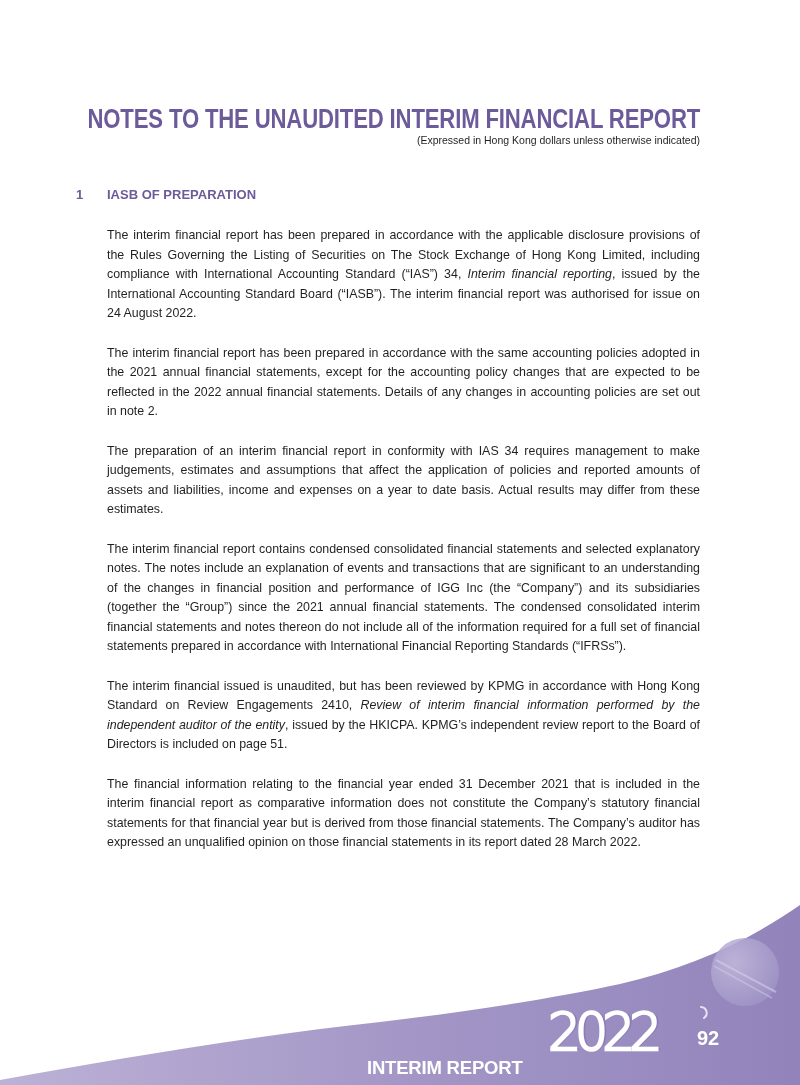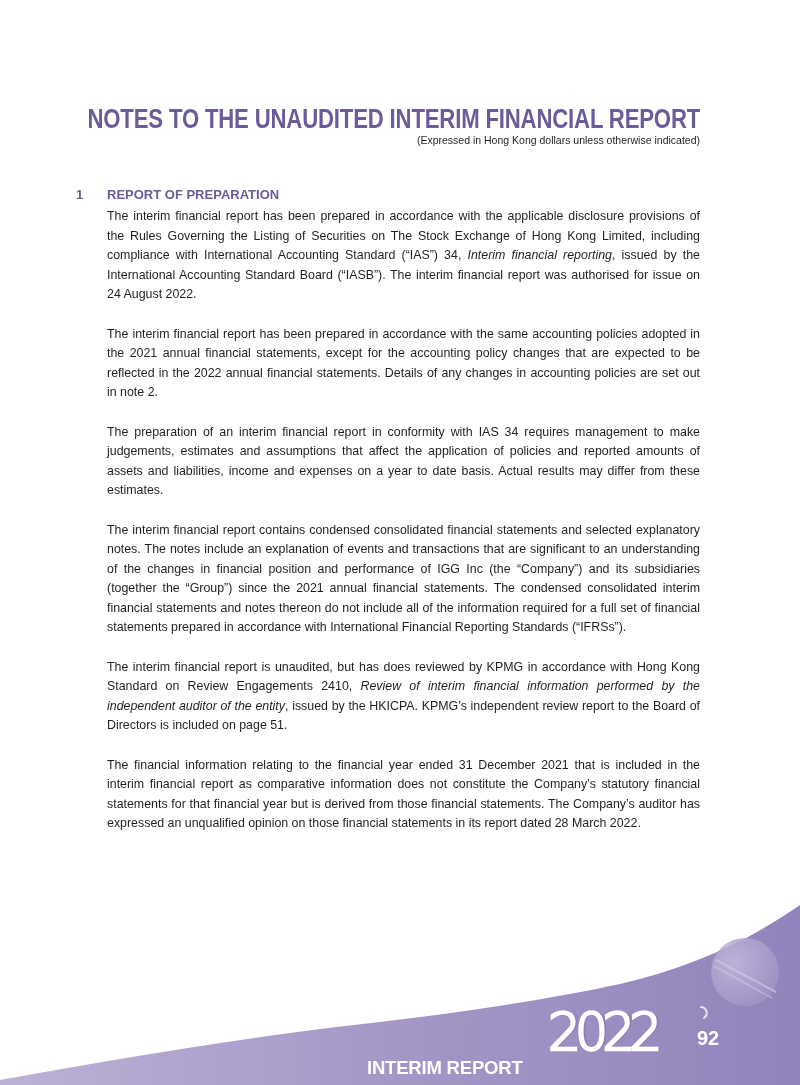--- a/index.html
+++ b/index.html
@@ -50,20 +50,21 @@
       color: #6b5b9a;
       font-weight: bold;
       font-size: 13px;
       height: 20px;
     }
     .section-number {
       width: 31px;
     }
     .section-body {
       margin-left: 31px;
+      margin-top: 19px;
       width: 593px;
     }
     .para {
       font-size: 12.4px;
       line-height: 19.6px;
       text-align: justify;
       margin: 0 0 19.6px 0;
     }
     .para em {
       font-style: italic;
@@ -138,27 +139,27 @@
 </svg>
 
 <div class="page-header">
   <div class="page-title">NOTES TO THE UNAUDITED INTERIM FINANCIAL REPORT</div>
   <div class="page-subtitle">(Expressed in Hong Kong dollars unless otherwise indicated)</div>
 </div>
 
 <div class="section">
   <div class="section-heading">
     <span class="section-number">1</span>
-    <span class="section-title">REPORT OF PREPARATION</span>
+    <span class="section-title">IASB OF PREPARATION</span>
   </div>
   <div class="section-body">
     <p class="para"><span>The interim financial report has been prepared in accordance with the applicable disclosure provisions of the Rules Governing the Listing of Securities on The Stock Exchange of Hong Kong Limited, including compliance with International Accounting Standard (“IAS”) 34, </span><em>Interim financial reporting</em><span>, issued by the International Accounting Standard Board (“IASB”). The interim financial report was authorised for issue on 24 August 2022.</span></p>
     <p class="para">The interim financial report has been prepared in accordance with the same accounting policies adopted in the 2021 annual financial statements, except for the accounting policy changes that are expected to be reflected in the 2022 annual financial statements. Details of any changes in accounting policies are set out in note 2.</p>
     <p class="para">The preparation of an interim financial report in conformity with IAS 34 requires management to make judgements, estimates and assumptions that affect the application of policies and reported amounts of assets and liabilities, income and expenses on a year to date basis. Actual results may differ from these estimates.</p>
     <p class="para">The interim financial report contains condensed consolidated financial statements and selected explanatory notes. The notes include an explanation of events and transactions that are significant to an understanding of the changes in financial position and performance of IGG Inc (the “Company”) and its subsidiaries (together the “Group”) since the 2021 annual financial statements. The condensed consolidated interim financial statements and notes thereon do not include all of the information required for a full set of financial statements prepared in accordance with International Financial Reporting Standards (“IFRSs”).</p>
-    <p class="para"><span>The interim financial report is unaudited, but has does reviewed by KPMG in accordance with Hong Kong Standard on Review Engagements 2410, </span><em>Review of interim financial information performed by the independent auditor of the entity</em><span>, issued by the HKICPA. KPMG’s independent review report to the Board of Directors is included on page 51.</span></p>
+    <p class="para"><span>The interim financial issued is unaudited, but has been reviewed by KPMG in accordance with Hong Kong Standard on Review Engagements 2410, </span><em>Review of interim financial information performed by the independent auditor of the entity</em><span>, issued by the HKICPA. KPMG’s independent review report to the Board of Directors is included on page 51.</span></p>
     <p class="para">The financial information relating to the financial year ended 31 December 2021 that is included in the interim financial report as comparative information does not constitute the Company’s statutory financial statements for that financial year but is derived from those financial statements. The Company’s auditor has expressed an unqualified opinion on those financial statements in its report dated 28 March 2022.</p>
   </div>
 </div>
 
 <div class="footer-label">INTERIM REPORT</div>
 <div class="footer-year">2022</div>
 <div class="footer-page-number">92</div>
 
 </body></html>

